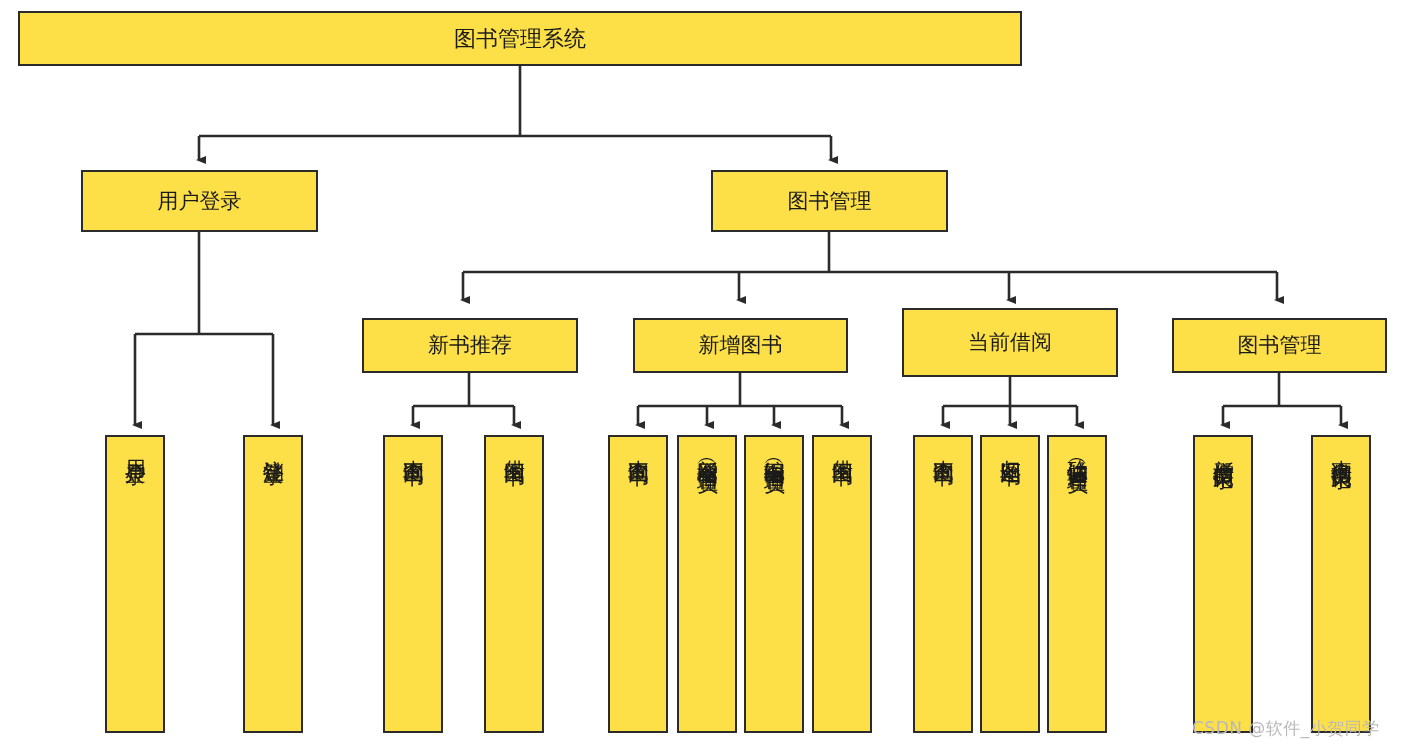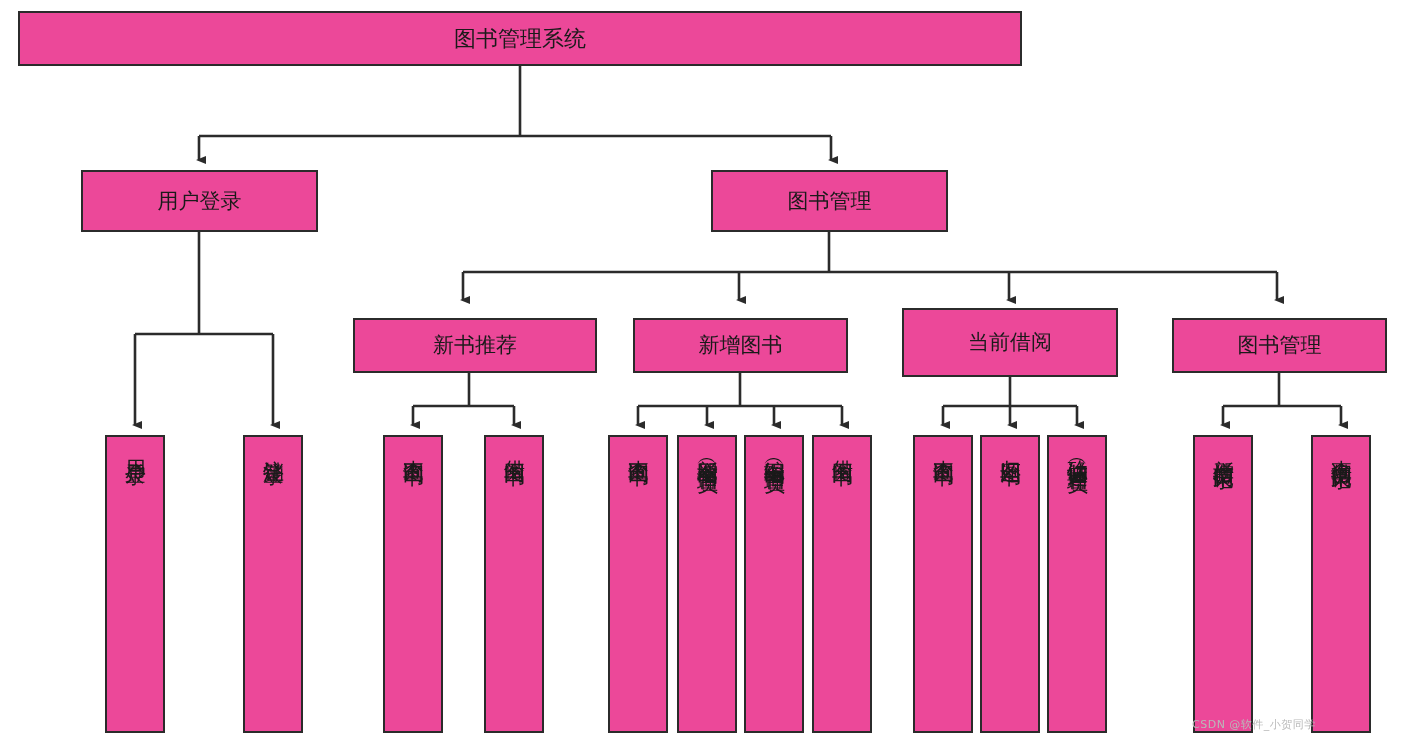--- a/index.html
+++ b/index.html
@@ -22,21 +22,21 @@
     position: absolute;
     left: 0;
     top: 0;
     width: 1405px;
     height: 747px;
     pointer-events: none;
   }
   .node {
     position: absolute;
     box-sizing: border-box;
-    background: #ec4899;
+    background: #fde047;
     border: 2px solid #2b2b2b;
     display: flex;
     align-items: center;
     justify-content: center;
     color: #1a1a1a;
     z-index: 2;
   }
   .node .label {
     display: block;
     text-align: center;
@@ -55,21 +55,21 @@
   }
   .node.vert .label {
     writing-mode: vertical-rl;
     text-orientation: upright;
     font-size: 21px;
     letter-spacing: 2px;
     line-height: 1;
   }
   .watermark {
     position: absolute;
-    font-size: 11px;
+    font-size: 17px;
     color: #b9b9b9;
     white-space: nowrap;
     z-index: 3;
     letter-spacing: 0.5px;
   }
 </style>
 </head>
 <body>
 
 <div id="diagram">
@@ -128,21 +128,21 @@
     <span class="label">图书管理系统</span>
   </div>
 
   <div class="node horiz" style="left:81px; top:170px; width:237px; height:62px;">
     <span class="label">用户登录</span>
   </div>
   <div class="node horiz" style="left:711px; top:170px; width:237px; height:62px;">
     <span class="label">图书管理</span>
   </div>
 
-  <div class="node horiz" style="left:353px; top:318px; width:244px; height:55px;">
+  <div class="node horiz" style="left:362px; top:318px; width:216px; height:55px;">
     <span class="label">新书推荐</span>
   </div>
   <div class="node horiz" style="left:633px; top:318px; width:215px; height:55px;">
     <span class="label">新增图书</span>
   </div>
   <div class="node horiz" style="left:902px; top:308px; width:216px; height:69px;">
     <span class="label">当前借阅</span>
   </div>
   <div class="node horiz" style="left:1172px; top:318px; width:215px; height:55px;">
     <span class="label">图书管理</span>

